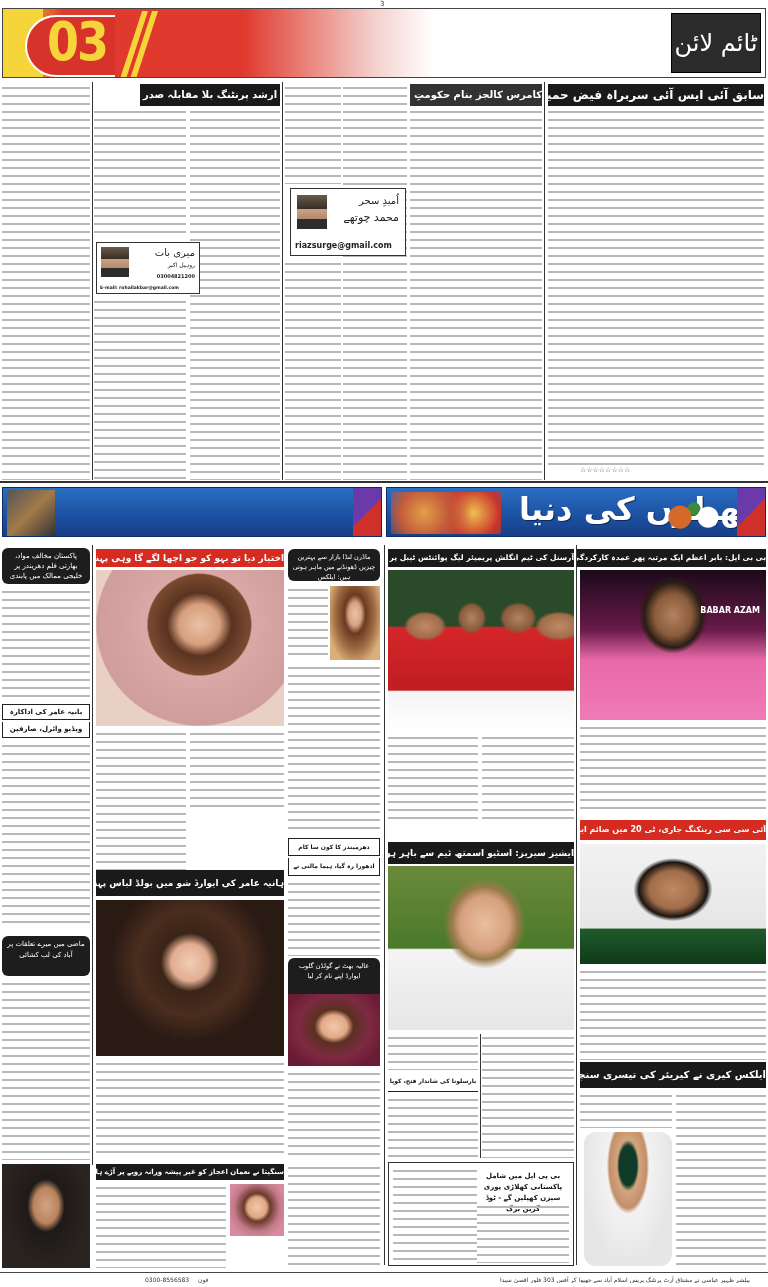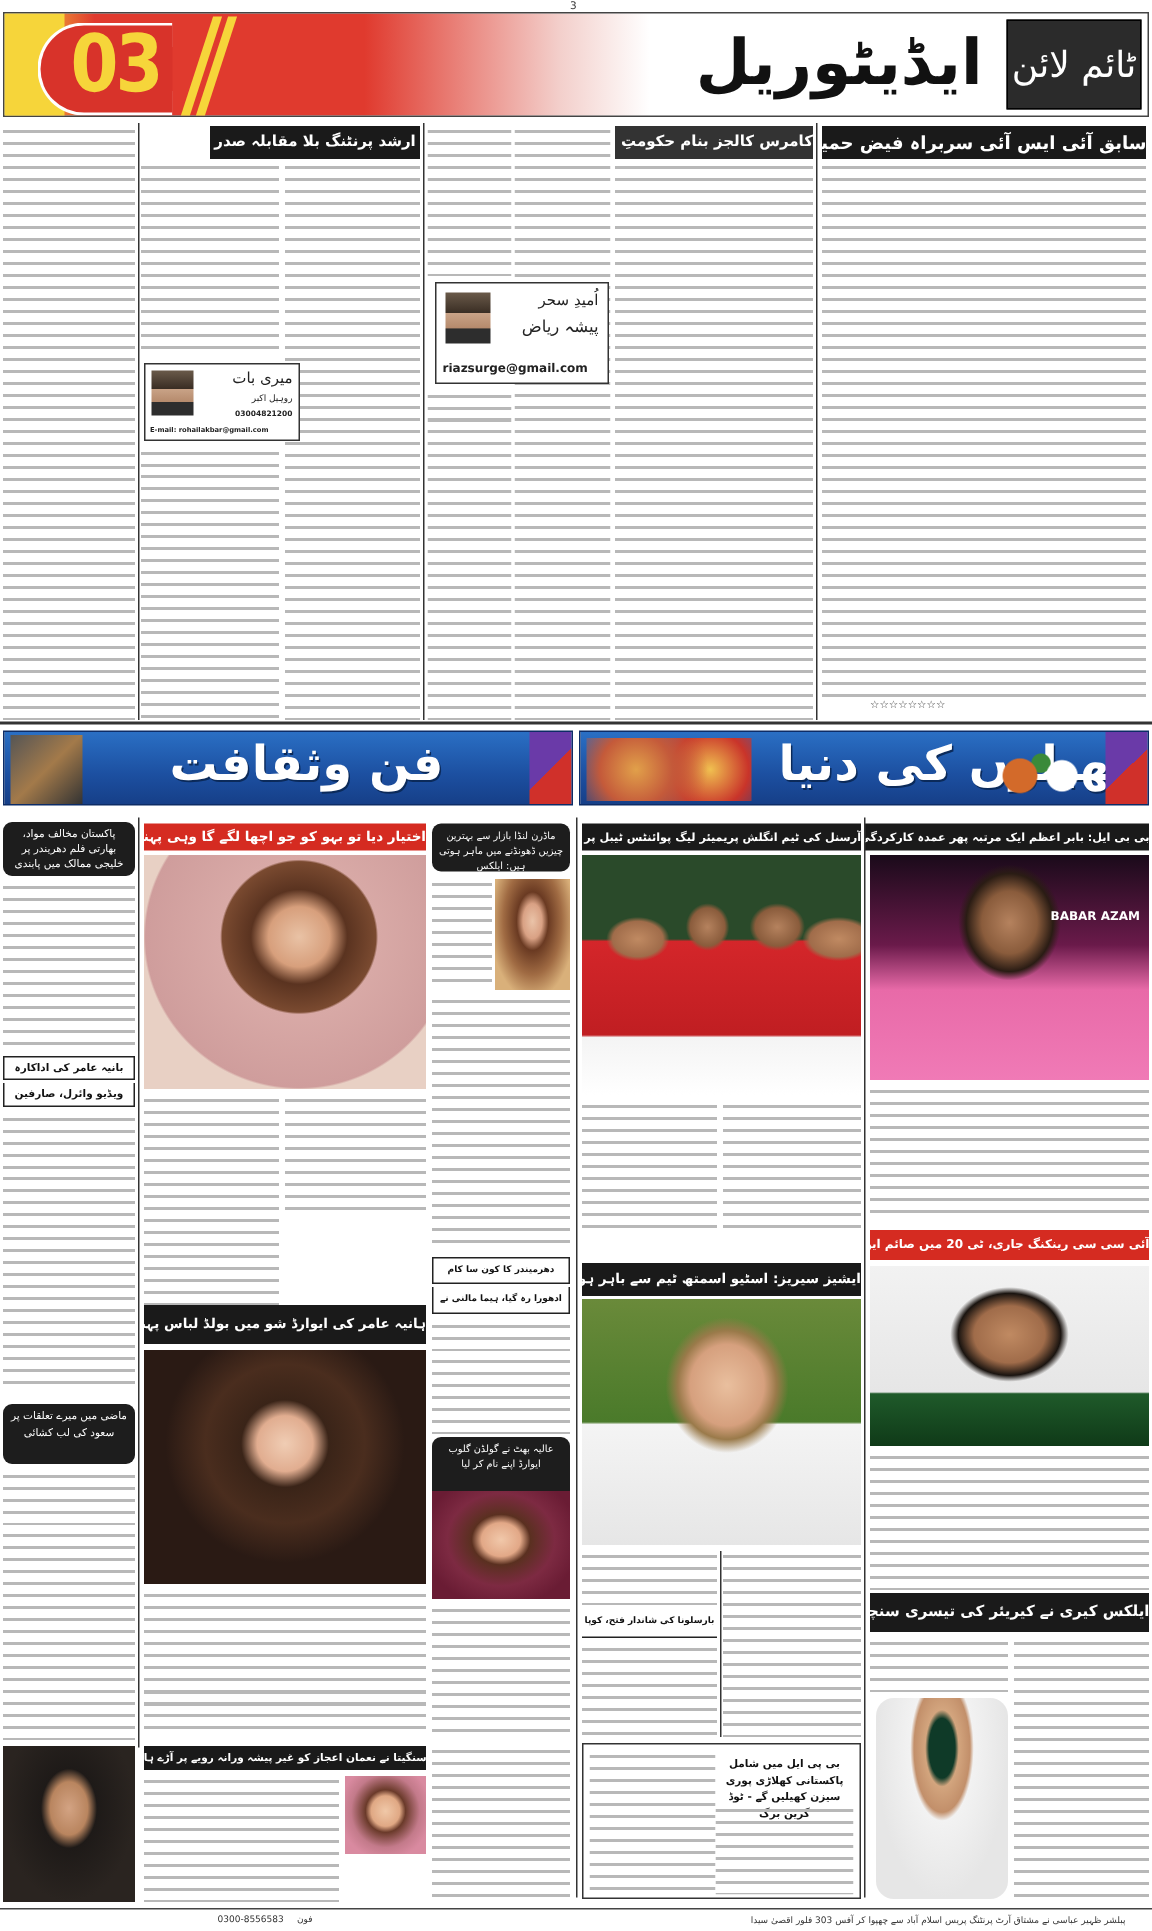--- a/index.html
+++ b/index.html
@@ -38,21 +38,20 @@
 <body>
 
 <div class="abs pgnum">3</div>
 
 <div class="abs mast">
   <div class="yel"></div>
   <div class="blob"></div>
   <div class="num">03</div>
   <div class="slash" style="left:128px"></div>
   <div class="slash" style="left:138px"></div>
-  <div class="title">ایڈیٹوریل</div>
   <div class="logo">ٹائم لائن</div>
 </div>
 
 <div class="abs hd" style="left:548px;top:84px;width:216px;height:22px;font-size:12px;line-height:22px">سابق آئی ایس آئی سربراہ فیض حمید کو سزا!</div>
 <div class="abs col" style="left:548px;top:108px;width:216px;height:360px">
     <div class="lines"></div>
   </div>
 <div class="abs" style="left:580px;top:466px;font-size:7px;color:#444">☆☆☆☆☆☆☆☆</div>
 <div class="abs vrule" style="left:544px;top:82px;height:398px"></div>
 
@@ -62,21 +61,21 @@
   </div>
 <div class="abs col" style="left:343px;top:84px;width:64px;height:396px">
     <div class="lines"></div>
   </div>
 <div class="abs col" style="left:285px;top:84px;width:56px;height:100px">
     <div class="lines"></div>
   </div>
 <div class="abs author" style="left:290px;top:188px;width:116px;height:68px">
   <div class="face" style="left:6px;top:6px"></div>
   <div class="nm" style="right:6px;top:6px;font-size:10px">اُمیدِ سحر</div>
-  <div class="nm" style="right:6px;top:22px;font-size:11px">پیشہ ریاض</div>
+  <div class="nm" style="right:6px;top:22px;font-size:11px">محمد چوتھے</div>
   <div class="em" style="left:4px;top:52px;font-size:8px">riazsurge@gmail.com</div>
 </div>
 <div class="abs col" style="left:285px;top:260px;width:56px;height:220px">
     <div class="lines"></div>
   </div>
 <div class="abs vrule" style="left:282px;top:82px;height:398px"></div>
 
 <div class="abs hd" style="left:140px;top:84px;width:140px;height:22px;font-size:10px;line-height:22px">ارشد پرنٹنگ بلا مقابلہ صدر</div>
 <div class="abs col" style="left:190px;top:108px;width:90px;height:372px">
     <div class="lines"></div>
@@ -95,40 +94,39 @@
     <div class="lines"></div>
   </div>
 <div class="abs col" style="left:2px;top:84px;width:88px;height:396px">
     <div class="lines"></div>
   </div>
 <div class="abs vrule" style="left:92px;top:82px;height:398px"></div>
 <div class="abs" style="left:0;top:481px;width:768px;height:2px;background:#333"></div>
 
 <div class="abs banner" style="left:2px;top:487px;width:380px">
   <div class="abs" style="left:4px;top:2px;width:48px;height:46px;background:linear-gradient(135deg,#555,#a37a4a,#333)"></div>
-  <div class="bt" style="left:110px">فن وثقافت</div>
   <div class="cnr" style="right:0"></div>
 </div>
 <div class="abs banner" style="left:386px;top:487px;width:380px">
   <div class="abs" style="left:4px;top:4px;width:110px;height:42px;background:radial-gradient(circle at 30% 50%,#e1a04a 0,#c45a3a 30%,transparent 60%),radial-gradient(circle at 75% 50%,#f0c050 0,#c9342a 30%,transparent 60%)"></div>
   <div class="bt" style="left:132px">کھیلوں کی دنیا</div>
   <div class="abs" style="left:272px;top:4px;width:70px;height:42px;background:radial-gradient(circle at 30% 60%,#d36a2a 0,#d36a2a 20%,transparent 22%),radial-gradient(circle at 70% 60%,#fff 0,#fff 18%,transparent 20%),radial-gradient(circle at 50% 40%,#3a8a3a 0,#3a8a3a 14%,transparent 16%)"></div>
   <div class="cnr" style="right:0"></div>
 </div>
 
 <div class="abs rbox" style="left:2px;top:548px;width:88px;height:36px;font-size:7px;line-height:10px">پاکستان مخالف مواد، بھارتی فلم دھریندر پر خلیجی ممالک میں پابندی</div>
 <div class="abs col" style="left:2px;top:588px;width:88px;height:110px">
     <div class="lines"></div>
   </div>
 <div class="abs box" style="left:2px;top:704px;width:88px;height:16px;font-size:7px;line-height:14px">بانیہ عامر کی اداکارہ فیضہ مصطفیٰ</div>
 <div class="abs box" style="left:2px;top:722px;width:88px;height:16px;font-size:7px;line-height:14px;border-top:none">ویڈیو وائرل، صارفین کی تنقید</div>
 <div class="abs col" style="left:2px;top:742px;width:88px;height:184px">
     <div class="lines"></div>
   </div>
-<div class="abs rbox" style="left:2px;top:936px;width:88px;height:40px;font-size:7px;line-height:11px">ماضی میں میرے تعلقات پر سعود کی لب کشائی</div>
+<div class="abs rbox" style="left:2px;top:936px;width:88px;height:40px;font-size:7px;line-height:11px">ماضی میں میرے تعلقات پر آباد کی لب کشائی</div>
 <div class="abs col" style="left:2px;top:980px;width:88px;height:180px">
     <div class="lines"></div>
   </div>
 <div class="abs vrule" style="left:92px;top:545px;height:620px"></div>
 
 <div class="abs hdr" style="left:96px;top:549px;width:188px;height:18px;font-size:9px;line-height:18px">اختیار دیا تو بہو کو جو اچھا لگے گا وہی پہنے گی، صبا فیصل</div>
 <div class="abs photo" style="left:96px;top:570px;width:188px;height:156px;background:radial-gradient(ellipse at 55% 35%,#e9c2a5 0,#d79f7c 14%,#5a3320 22%,#7a4a30 35%,#d8a9a6 36%,#cf9d9c 70%,#e8d0c4 71%),linear-gradient(#c97a56,#e7c9ae)"></div>
 <div class="abs col" style="left:190px;top:730px;width:94px;height:80px">
     <div class="lines"></div>
   </div>

